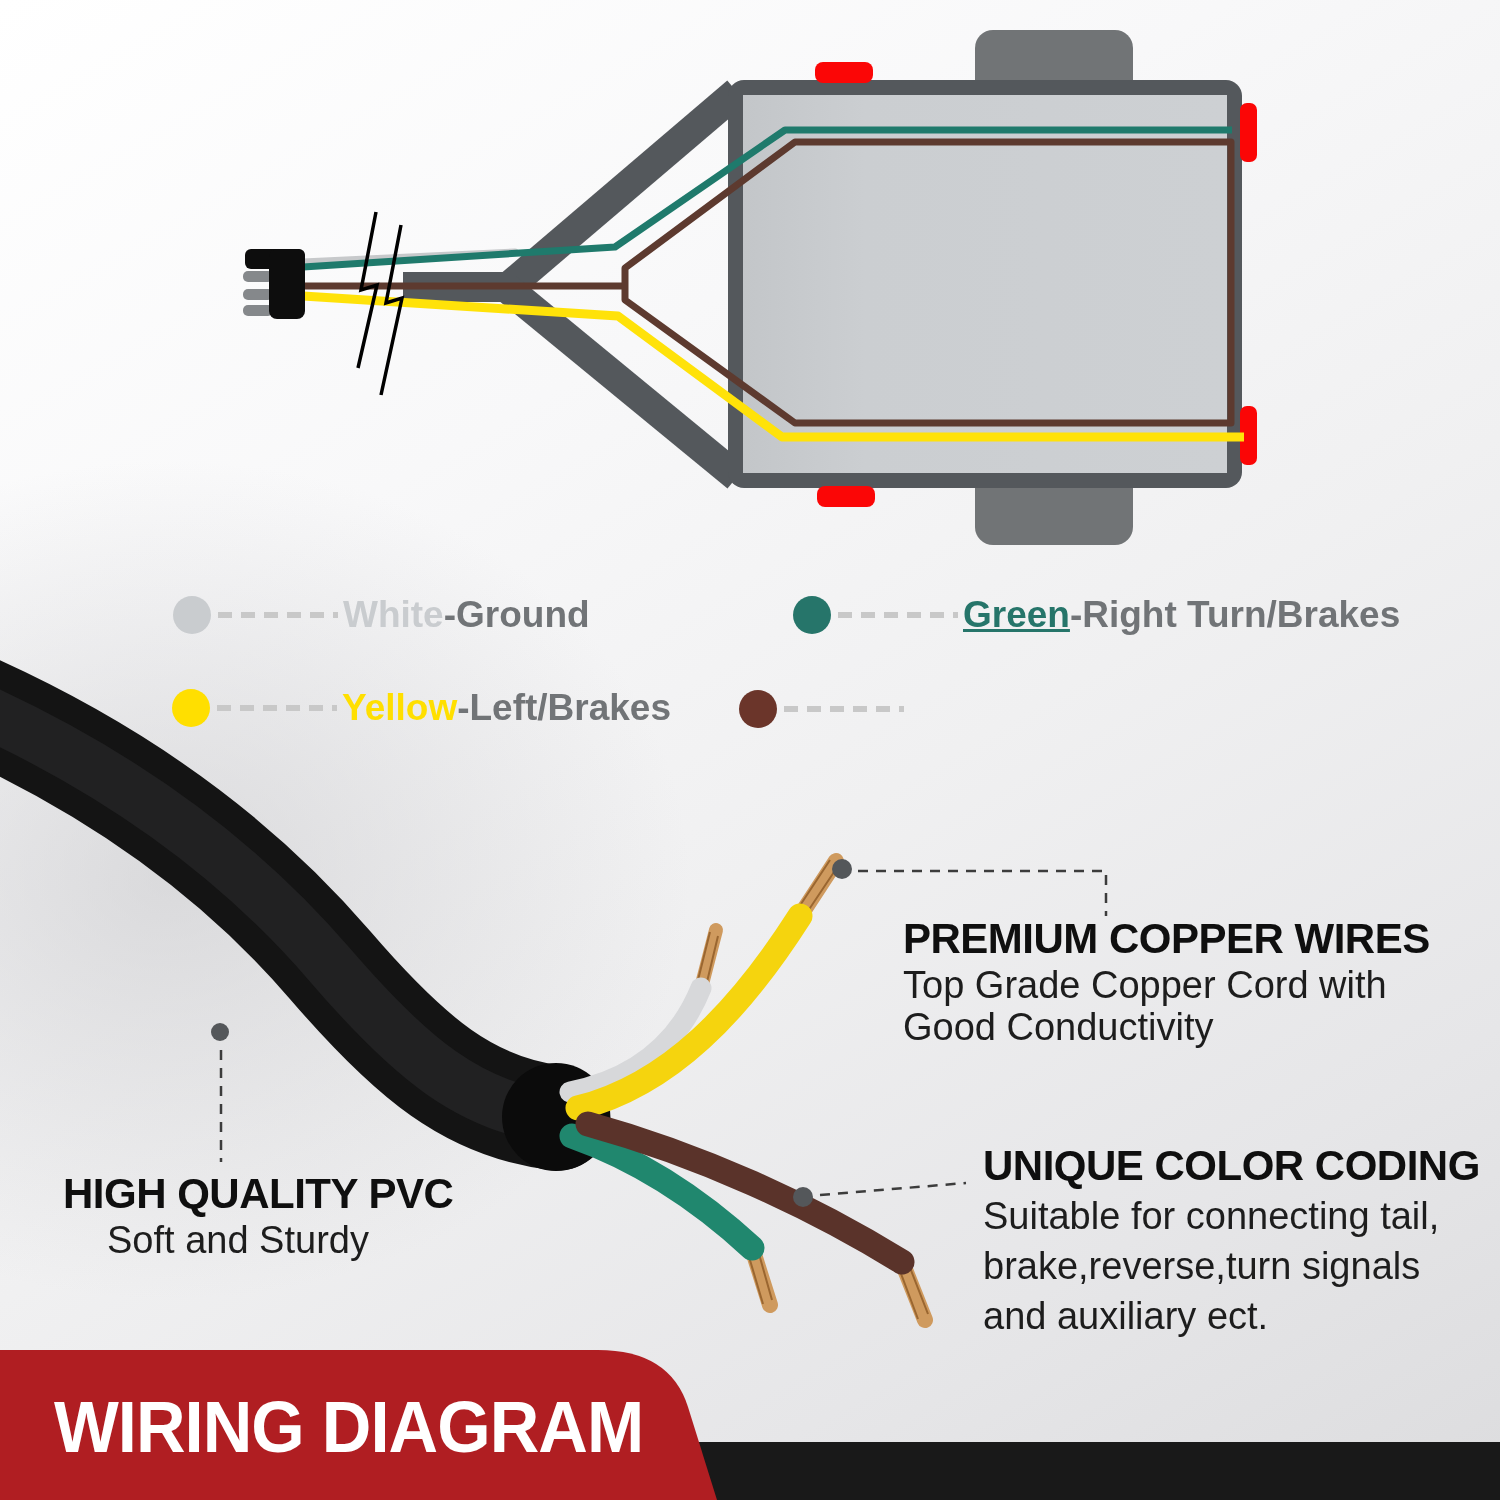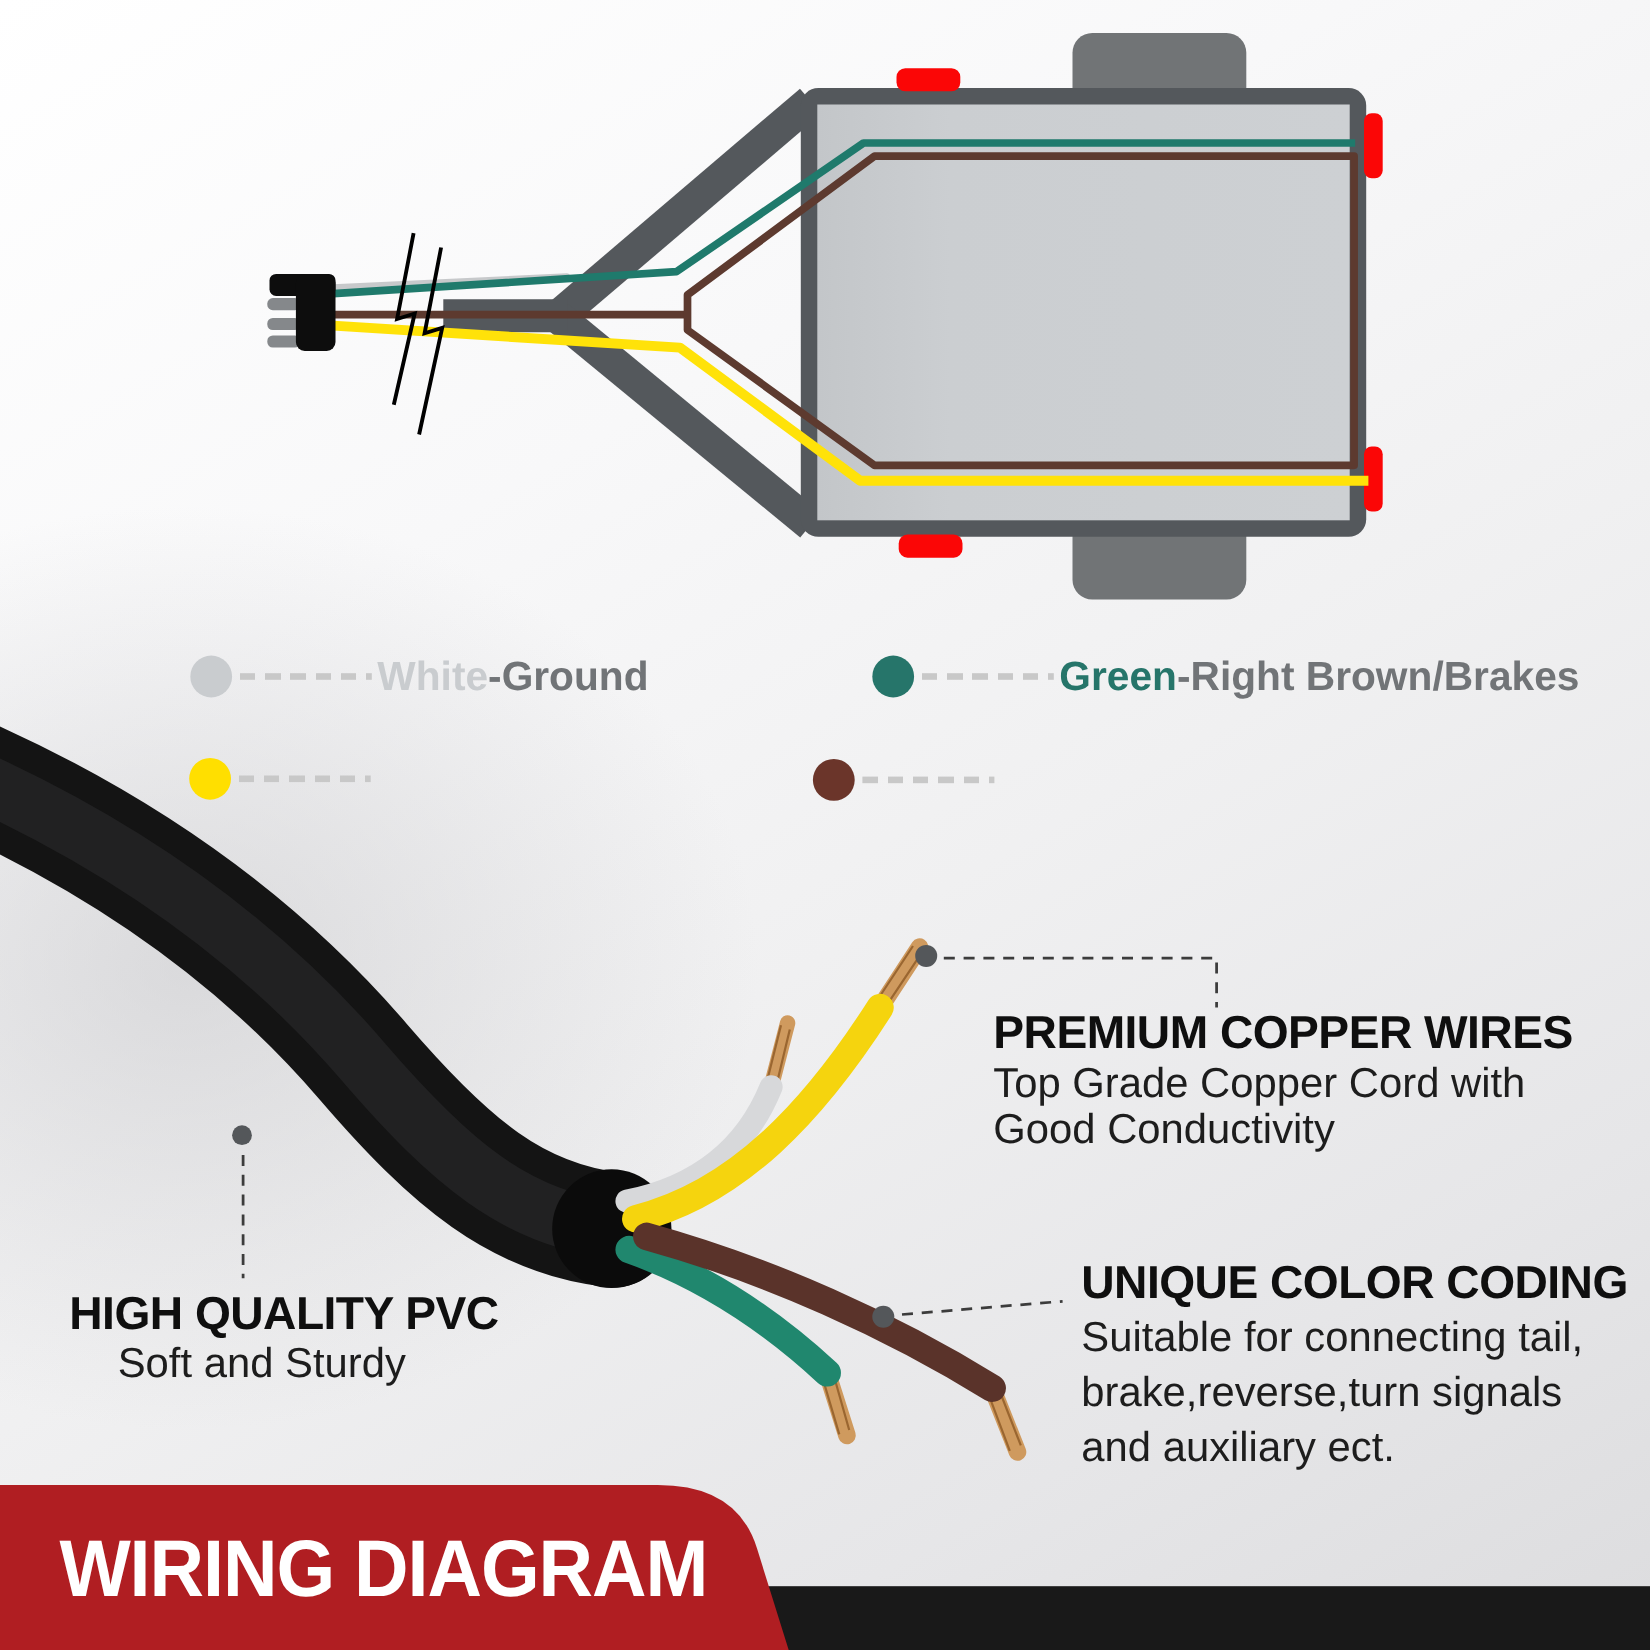--- a/index.html
+++ b/index.html
@@ -132,25 +132,26 @@
 
   <div>
     <div class="legend-item" style="left:173px;top:595px;">
       <span class="legend-dot" style="background-color: rgb(201, 204, 207);"></span>
       <span class="legend-dashes"></span>
       <span class="legend-label"><span style="color: rgb(201, 204, 207);">White</span><span class="legend-rest">-Ground</span></span>
     </div>
     <div class="legend-item" style="left:793px;top:595px;">
       <span class="legend-dot" style="background-color: rgb(38, 117, 106);"></span>
       <span class="legend-dashes"></span>
-      <span class="legend-label"><span style="color: rgb(38, 117, 106);">Green</span><span class="legend-rest">-Right Brown/Brakes</span></span>
+      <span class="legend-label"><span style="color: rgb(38, 117, 106); text-decoration: underline;">Green</span><span class="legend-rest">-Right Turn/Brakes</span></span>
     </div>
     <div class="legend-item" style="left:172px;top:688px;">
       <span class="legend-dot" style="background-color: rgb(255, 223, 0);"></span>
       <span class="legend-dashes"></span>
+      <span class="legend-label"><span style="color: rgb(255, 223, 0);">Yellow</span><span class="legend-rest">-Left/Brakes</span></span>
     </div>
     <div class="legend-item" style="left:739px;top:689px;">
       <span class="legend-dot" style="background-color: rgb(107, 53, 42);"></span>
       <span class="legend-dashes"></span>
     </div>
   </div>
 
   <div class="callout" style="left:903px;top:914px;">
     <div class="callout-title">PREMIUM COPPER WIRES</div>
     <div class="callout-body">Top Grade Copper Cord with</div>

